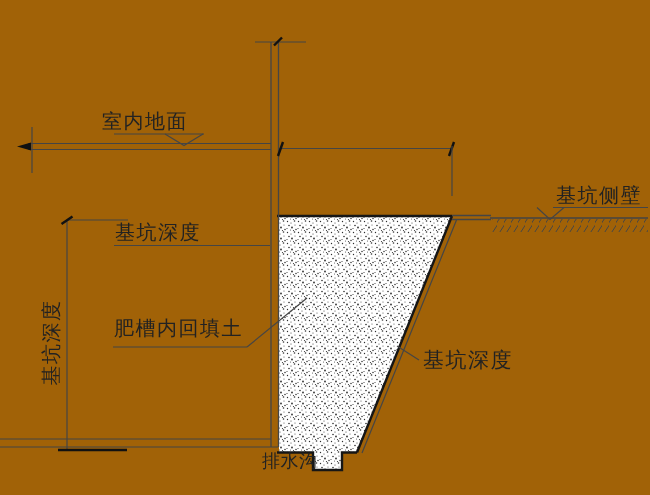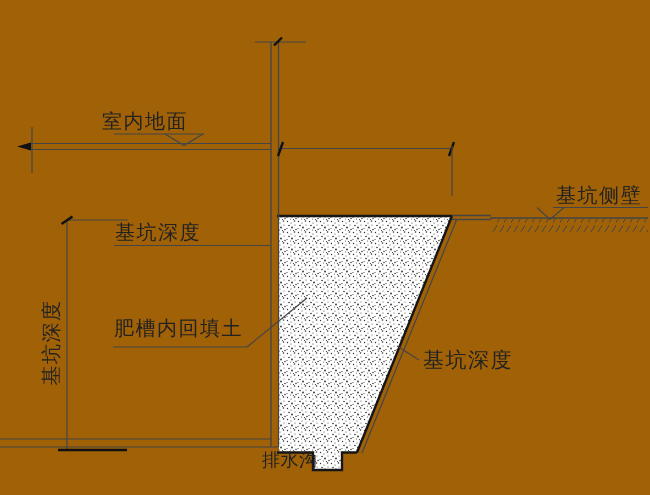--- a/index.html
+++ b/index.html
@@ -5,21 +5,21 @@
   html,body{margin:0;padding:0;background:#fff;}
   #stage{
     position:relative;width:650px;height:495px;background:#a16207;overflow:hidden;
     font-family:"DejaVu Serif","Liberation Serif",serif;
   }
   #diagram-svg{position:absolute;left:0;top:0;}
   .lbl{
     position:absolute;color:#222;font-size:20px;letter-spacing:1.5px;
     white-space:nowrap;line-height:1.05;
   }
-  .lbl-small{font-size:18px;letter-spacing:0.5px;font-family:Liberation Mono, monospace;}
+  .lbl-small{font-size:18px;letter-spacing:0.5px;}
   .lbl-rot{
     transform:rotate(-90deg);transform-origin:center center;
     width:88px;text-align:center;
   }
 </style>
 </head>
 <body>
 
 <div id="stage">
 

